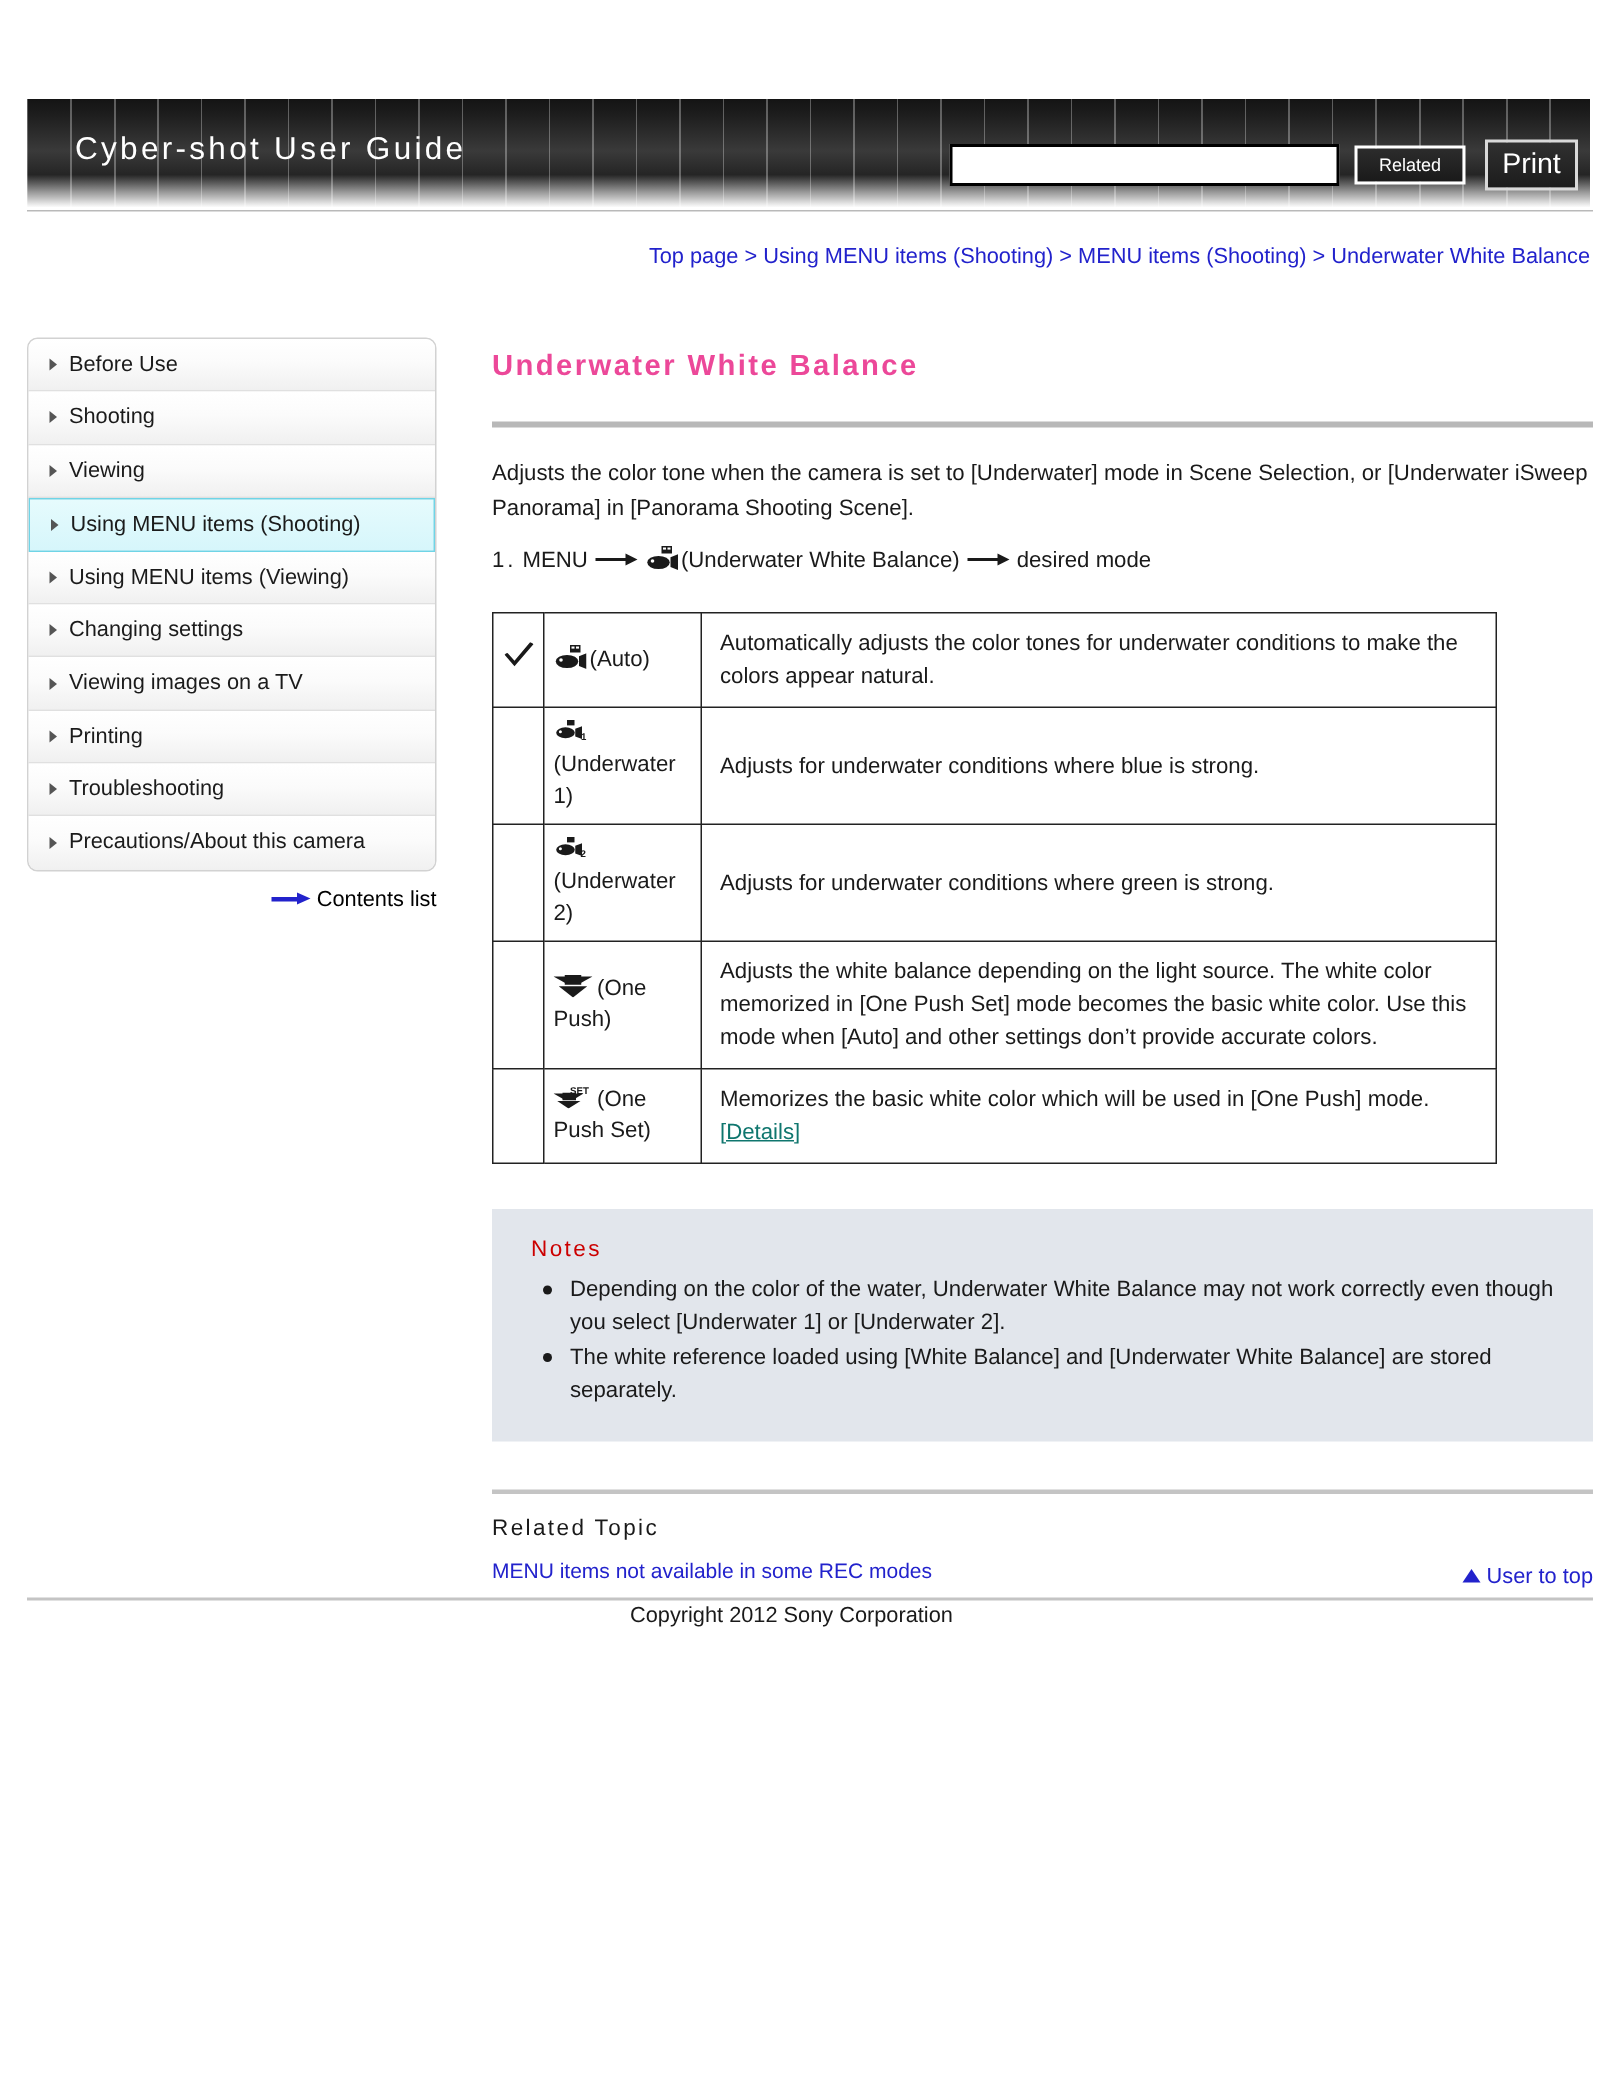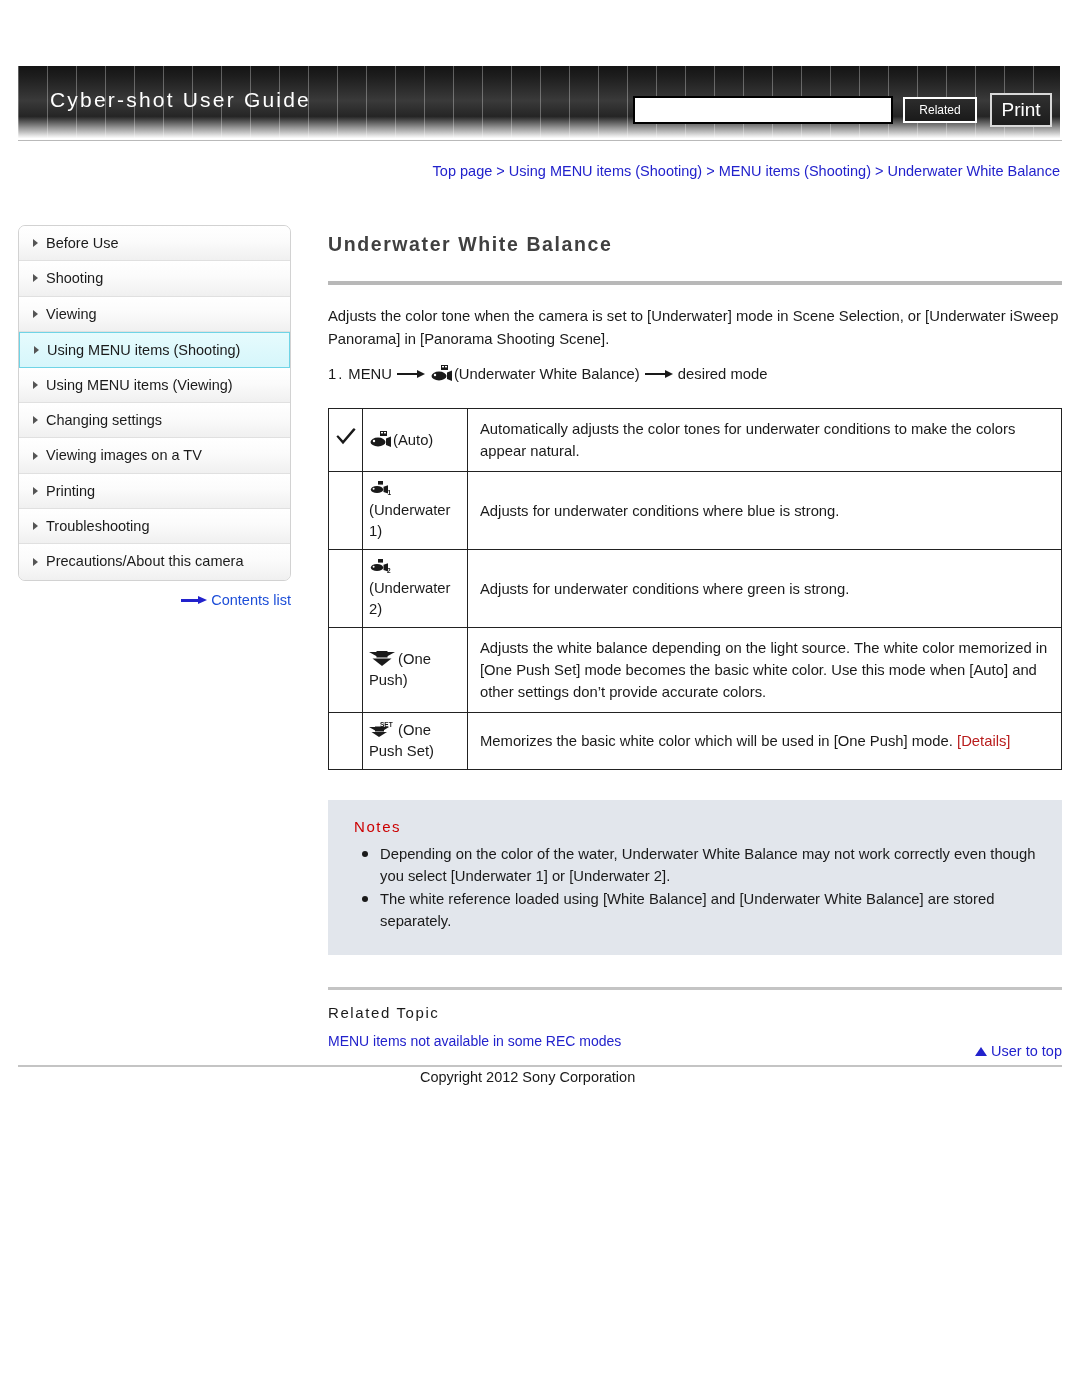--- a/index.html
+++ b/index.html
@@ -162,21 +162,21 @@
     height: 36px;
     line-height: 34px;
   }
   #contents-list-link {
     position: absolute;
     left: 18px;
     top: 592px;
     width: 273px;
     text-align: right;
     font-size: 14.5px;
-    color: #1d4ed8;
+    color: #000000;
     cursor: pointer;
     white-space: nowrap;
   }
   #contents-list-link .arrow-glyph {
     display: inline-block;
     position: relative;
     width: 26px;
     height: 8px;
     margin-right: 4px;
     vertical-align: 1px;
@@ -201,21 +201,21 @@
   
   #main {
     position: absolute;
     left: 328px;
     top: 220px;
     width: 734px;
   }
   #page-title {
     font-size: 19.5px;
     letter-spacing: 1.6px;
-    color: #404040;
+    color: #ec4899;
     padding-bottom: 12px;
   }
   #title-rule {
     height: 4px;
     background: #b8b8b8;
     margin-bottom: 20px;
   }
   #intro-paragraph {
     font-size: 14.8px;
     line-height: 23px;
@@ -251,21 +251,21 @@
     right: 0; top: 0.5px;
     width: 0; height: 0;
     border-left: 8px solid #1a1a1a;
     border-top: 4px solid transparent;
     border-bottom: 4px solid transparent;
   }
 
   
   #option-table {
     border-collapse: collapse;
-    width: 734px;
+    width: 670px;
     table-layout: fixed;
   }
   #option-table td {
     border: 1px solid #222222;
     font-size: 14.8px;
     line-height: 22px;
     color: #1a1a1a;
     vertical-align: middle;
     padding: 8px 10px;
   }
@@ -275,21 +275,21 @@
     padding: 0;
   }
   #option-table td.label-cell {
     width: 105px;
     padding: 7px 6px;
     line-height: 21px;
   }
   #option-table td.desc-cell {
     padding: 9px 12px;
   }
-  .details-link { color: #b91c1c; }
+  .details-link { color: #0f766e; text-decoration: underline; }
 
   
   .icon-uw {
     display: inline-block;
     width: 22px;
     height: 17px;
     vertical-align: -3px;
     margin-right: 2px;
   }
   .icon-onepush {

